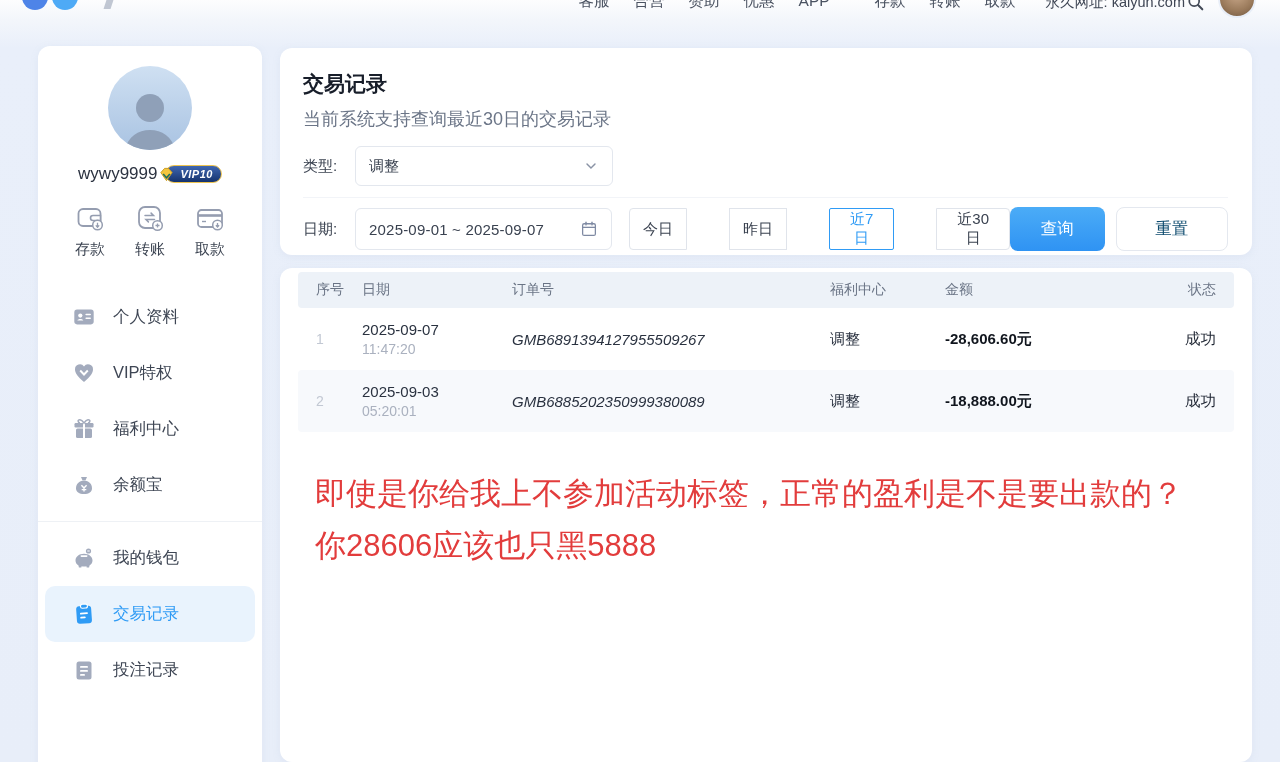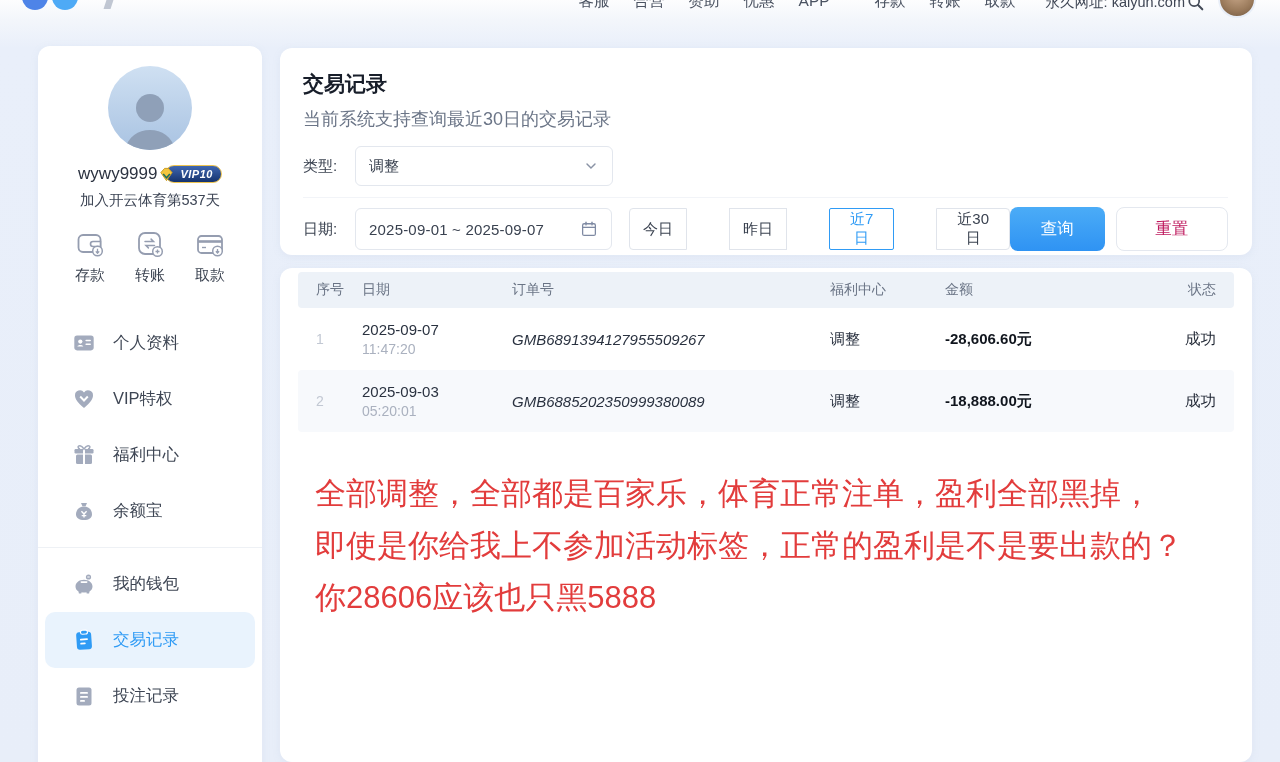--- a/index.html
+++ b/index.html
@@ -69,21 +69,21 @@
   .seg-btn { height:42px; min-width:58px; padding:0 13px; background:#fff; border:1px solid #e0e4eb;
              margin-left:-1px; display:flex; align-items:center; justify-content:center;
              font-size:15px; color:#3a4250; cursor:pointer; position:relative; }
   .seg-btn:first-child { border-radius:4px 0 0 4px; margin-left:0; }
   .seg-btn:last-child { border-radius:0 4px 4px 0; }
   .seg-btn.active { border:1px solid #2f9bf5; color:#2f9bf5; z-index:2; border-radius:2px; }
   .btn-query { margin-left:auto; width:95px; height:44px; border:none; border-radius:8px;
                background:linear-gradient(180deg,#4bacf7,#2f93f3); color:#fff; font-size:16.5px; cursor:pointer;
                font-family:inherit; }
   .btn-reset { margin-left:11px; width:113px; height:44px; background:#fff; border:1px solid #e4e8ef;
-               border-radius:8px; font-size:16.5px; color:#be185d; cursor:pointer; font-family:inherit; }
+               border-radius:8px; font-size:16.5px; color:#0c4a6e; cursor:pointer; font-family:inherit; }
 
   
   .tc-pad { padding:4px 18px 0 18px; position:relative; height:100%; }
   .t-head, .t-row { display:grid; grid-template-columns:46px 150px 318px 115px 180px 1fr;
                     align-items:center; padding:0 18px; }
   .t-head { height:36px; background:#edf2f8; border-radius:4px; }
   .t-head .th { font-size:14px; color:#6a7485; }
   .t-head .th:last-child { text-align:right; }
   .t-row { height:62px; }
   .t-row.alt { background:#f7f9fc; border-radius:4px; }
@@ -141,21 +141,20 @@
       <span class="vip-badge">
         <span class="vip-gem">
           <svg width="17" height="17" viewBox="0 0 18 18">
               <path d="M3 7l4-4.5h4L15 7l-6 8.5z" fill="#f5c63f" stroke="#c79a22" stroke-width="1"></path>
               <path d="M5.5 8.5l3.5 4 3.5-4" fill="none" stroke="#1d6e5e" stroke-width="1.6"></path>
             </svg>
         </span>
         <span class="vip-txt">VIP10</span>
       </span>
     </div>
-    <div class="join-text">加入开云体育第537天</div>
 
     <div class="quick-row">
       <div class="quick-item">
         <span>
           <svg width="32" height="32" viewBox="0 0 32 32">
               <rect x="4.5" y="7" width="22" height="17" rx="4.5" fill="none" stroke="#959db0" stroke-width="1.8"></rect>
               <path d="M19 13.5h7.5v5H19a2.5 2.5 0 0 1 0-5z" fill="#fff" stroke="#959db0" stroke-width="1.6"></path>
               <circle cx="23.5" cy="23" r="4.8" fill="#fff" stroke="#959db0" stroke-width="1.5"></circle>
               <path d="M23.5 20.8v4.4m-1.7-1.8l1.7 1.8 1.7-1.8" fill="none" stroke="#959db0" stroke-width="1.3"></path>
             </svg>
@@ -342,20 +341,19 @@
           <div class="d1">2025-09-03</div>
           <div class="d2">05:20:01</div>
         </span>
         <span class="c-order">GMB6885202350999380089</span>
         <span class="c-type">调整</span>
         <span class="c-amount">-18,888.00元</span>
         <span class="c-status">成功</span>
       </div>
 
       <div class="annotation">
-        <div>全部调整，全部都是百家乐，体育正常注单，盈利全部黑掉，</div>
         <div>即使是你给我上不参加活动标签，正常的盈利是不是要出款的？</div>
         <div>你28606应该也只黑5888</div>
       </div>
     </div>
   </section>
 
 </div>
 
 </body></html>

